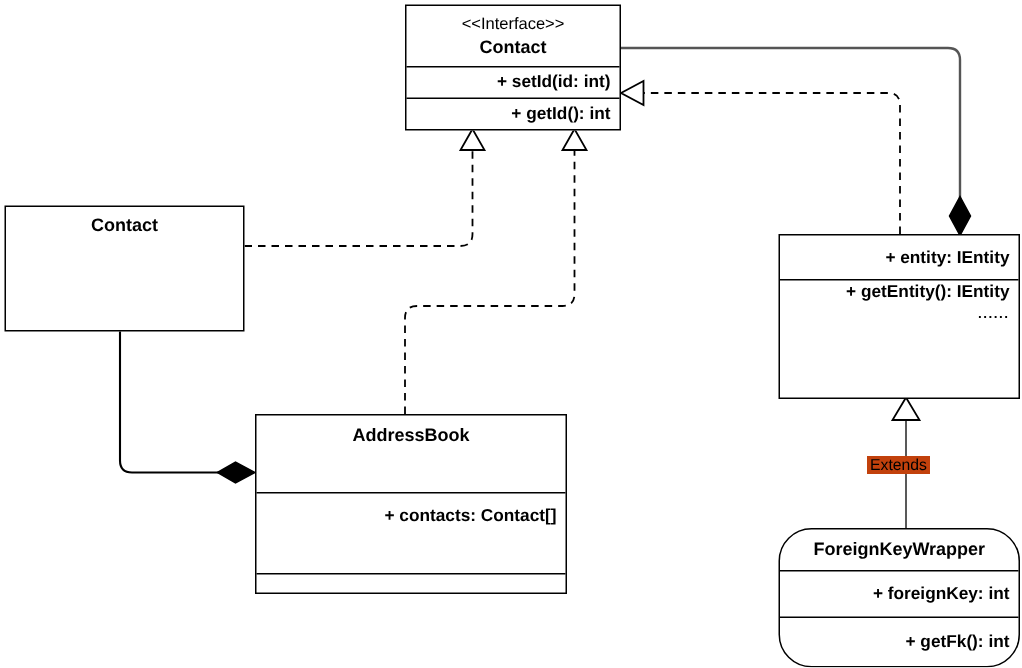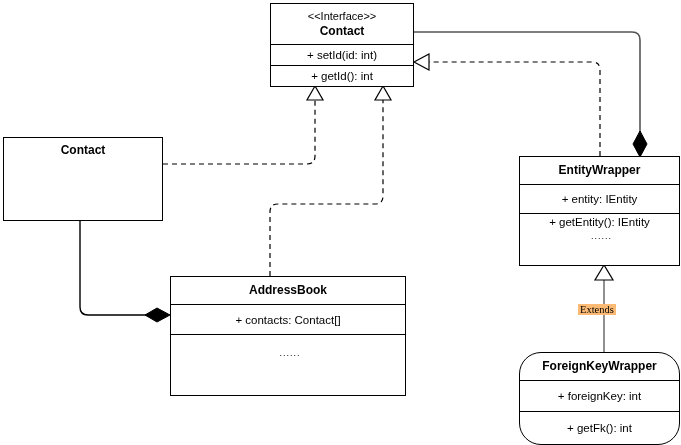--- a/index.html
+++ b/index.html
@@ -62,38 +62,38 @@
     font-weight: normal;
     color: #000000;
     line-height: 15px;
     white-space: nowrap;
   }
   .member {
     font-size: 11.5px;
     color: #000000;
     line-height: 16px;
     white-space: nowrap;
-    text-align: center;
+    text-align: right;
+    font-weight: bold;
   }
   .member.ellipsis {
     font-size: 9px;
     letter-spacing: 1px;
     color: #000000;
     padding-left: 4px;
     line-height: 13px;
   }
   .edge-label {
     position: absolute;
     font-size: 10.5px;
     color: #000000;
-    background: #fdba74;
+    background: #c2410c;
     padding: 0 2px;
     white-space: nowrap;
     z-index: 6;
-    font-family: Liberation Serif, serif;
   }
 </style>
 </head>
 <body>
 
 <div id="canvas">
 
   <svg id="edges" viewBox="0 0 681 445" width="681" height="445" xmlns="http://www.w3.org/2000/svg">
 
     <g>
@@ -140,36 +140,33 @@
       <div class="member">+ getId(): int</div>
     </div>
   </div>
 
   <div class="uml-class" style="left:3px; top:137px; width:160px; height:84px;">
     <div class="uml-compartment cmp-header" style="height:25px;">
       <div class="cls-name">Contact</div>
     </div>
   </div>
 
-  <div class="uml-class" style="left:170px; top:276px; width:236px; height:120px;">
+  <div class="uml-class" style="left:170px; top:276px; width:208px; height:120px;gap:24px;">
     <div class="uml-compartment cmp-header" style="height:27px;">
       <div class="cls-name">AddressBook</div>
     </div>
     <div class="uml-compartment" style="height:30px;">
       <div class="member">+ contacts: Contact[]</div>
     </div>
     <div class="uml-compartment" style="flex:1; justify-content:flex-start; padding-top:12px;">
       <div class="member ellipsis">......</div>
     </div>
   </div>
 
   <div class="uml-class" style="left:519px; top:156px; width:161px; height:110px;">
-    <div class="uml-compartment cmp-header" style="height:27px;">
-      <div class="cls-name">EntityWrapper</div>
-    </div>
     <div class="uml-compartment" style="height:29px;">
       <div class="member">+ entity: IEntity</div>
     </div>
     <div class="uml-compartment" style="flex:1; justify-content:flex-start; padding-top:0;">
       <div class="member">+ getEntity(): IEntity</div>
       <div class="member ellipsis">......</div>
     </div>
   </div>
 
   <div class="uml-class" style="left:519px; top:352px; width:161px; height:93px;border-radius:22px;">

